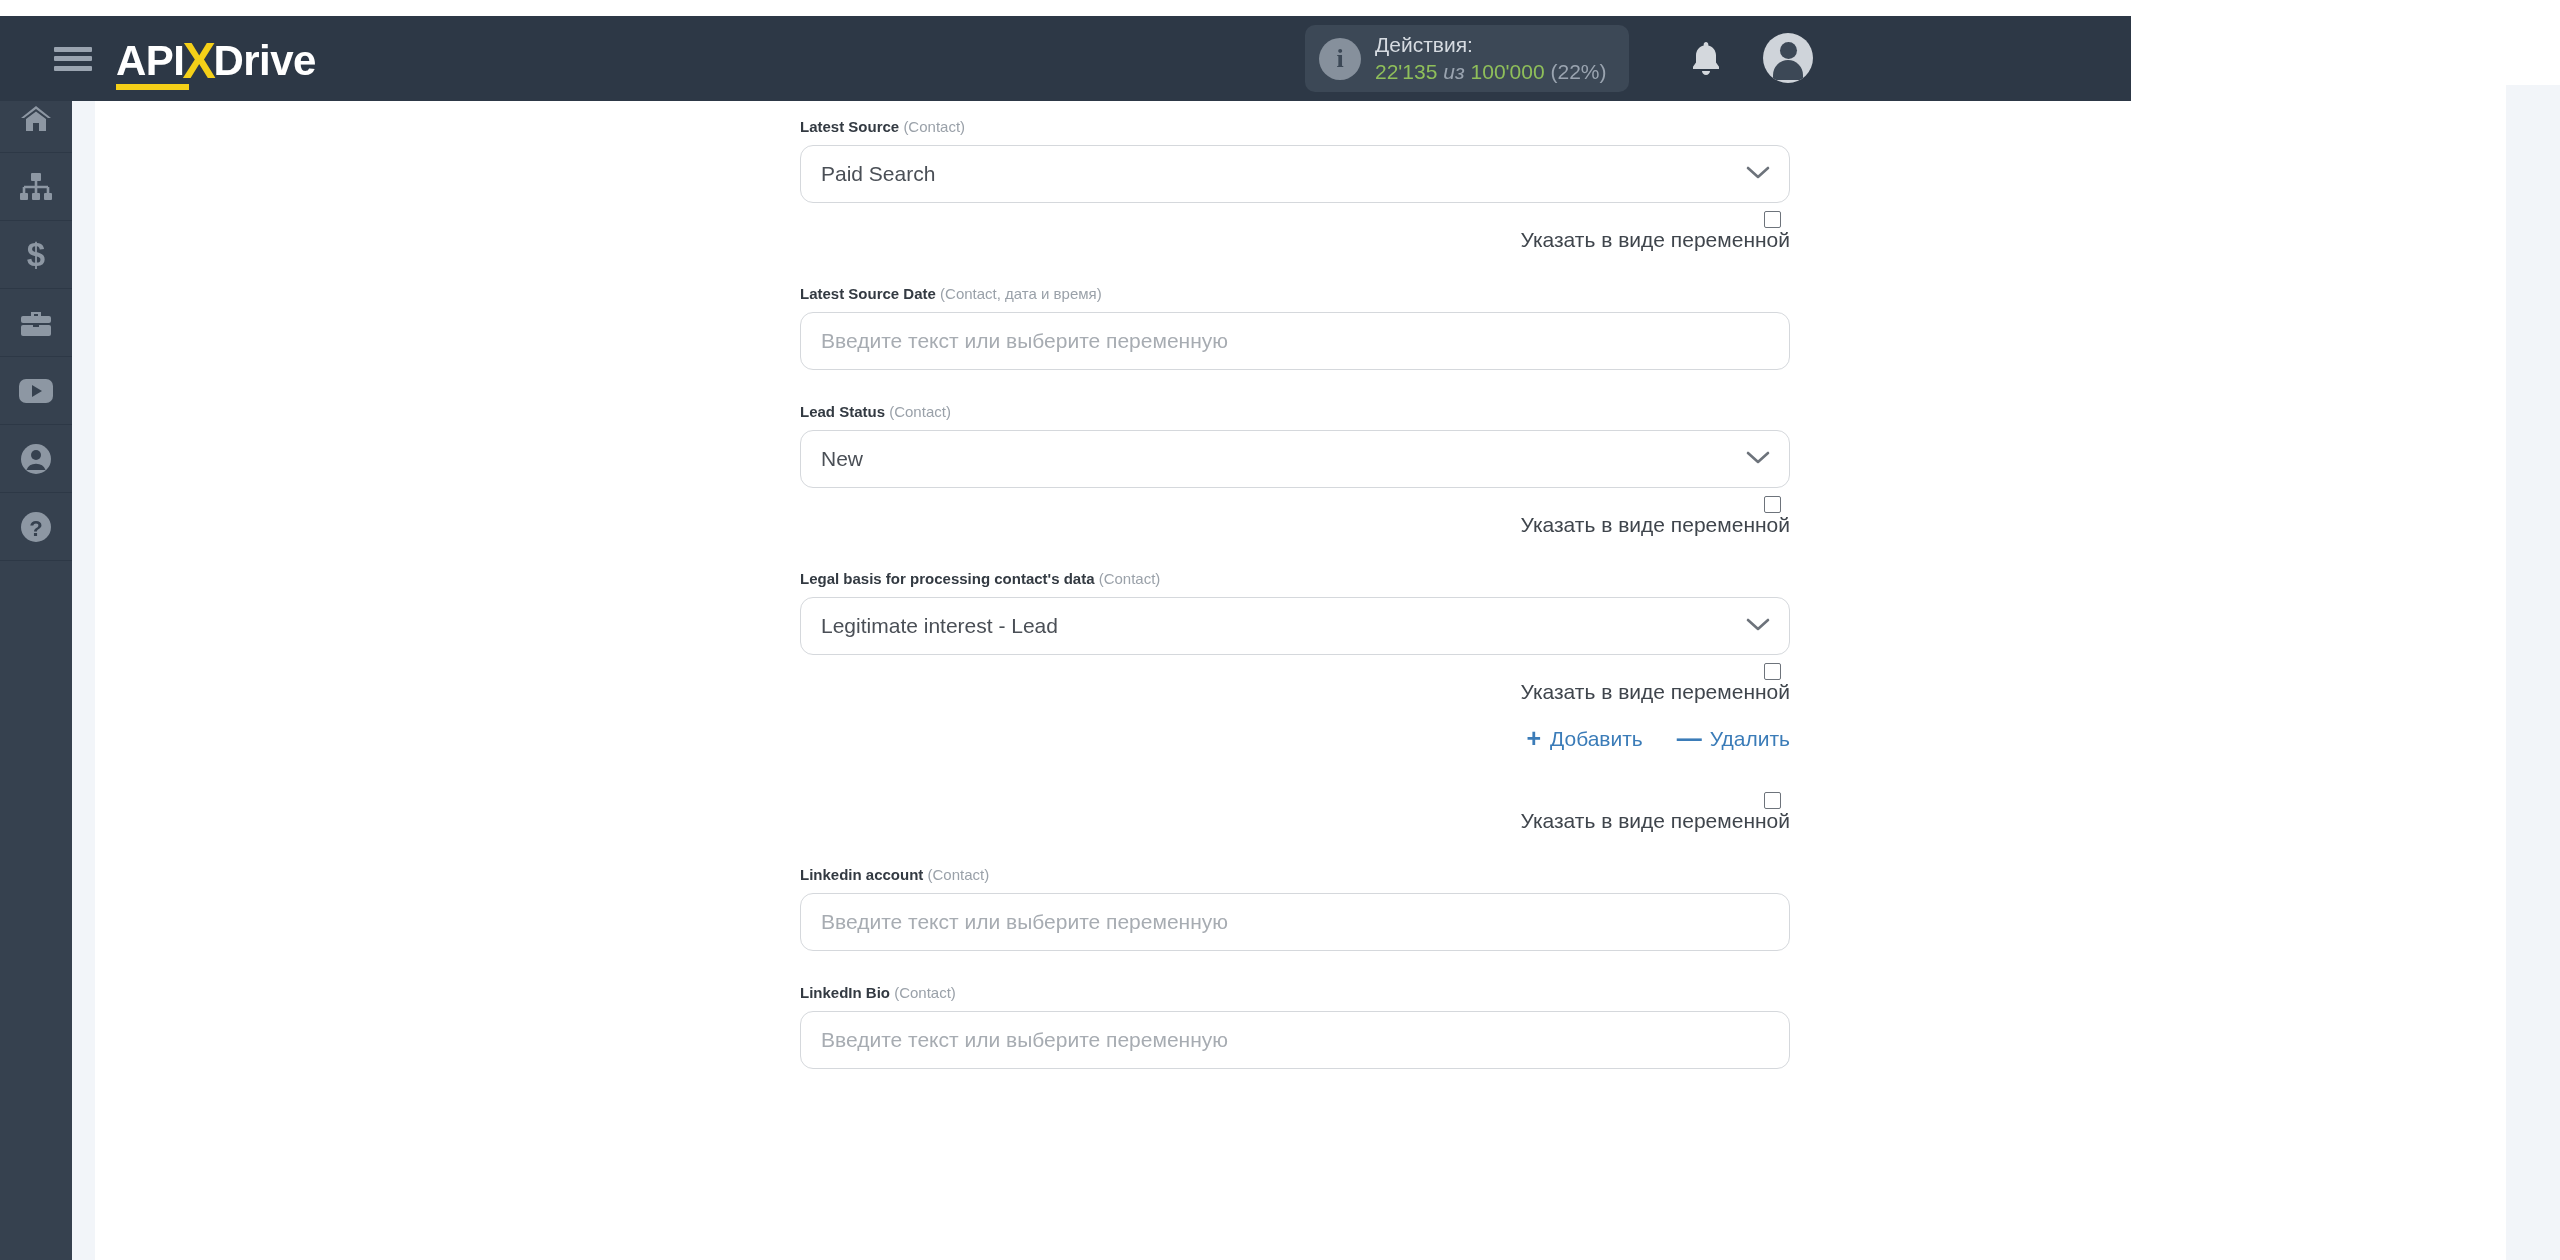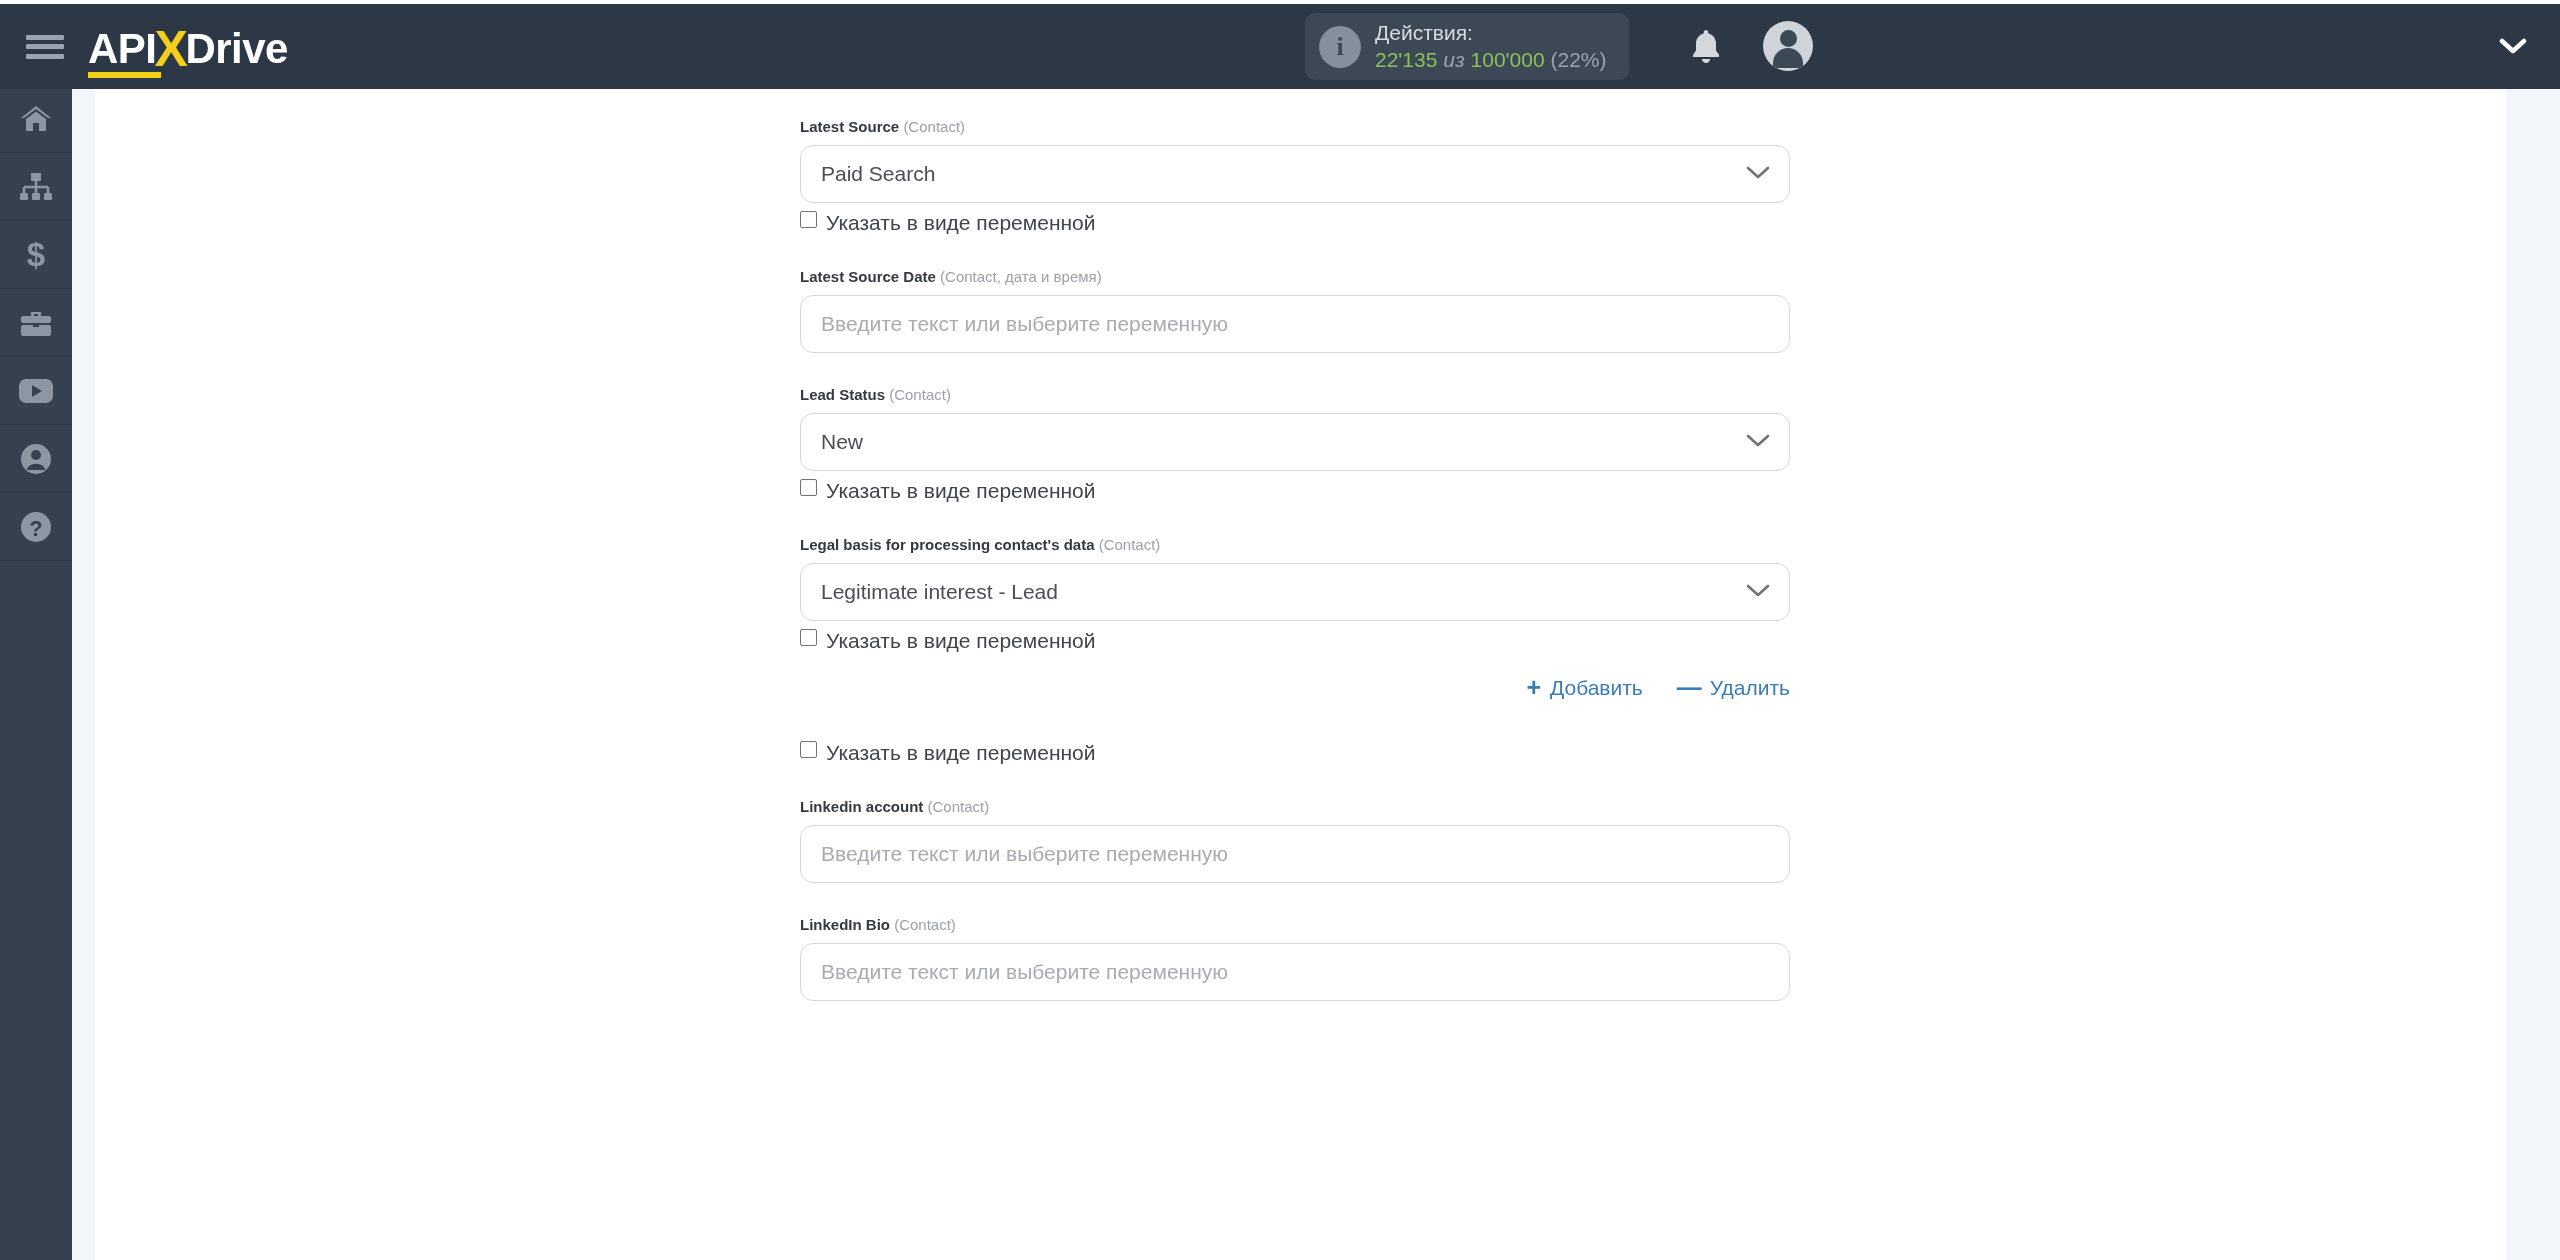--- a/index.html
+++ b/index.html
@@ -5,25 +5,26 @@
   * { box-sizing: border-box; margin: 0; padding: 0; }
   html, body {
     width: 2560px; height: 1260px;
     background: #ffffff;
     font-family: "Liberation Sans", sans-serif;
     overflow: hidden;
   }
 
   
   .header {
-    position: absolute; top: 4px; left: 0;
-    width: 2560px; height: 85px;
+    position: absolute; top: 16px; left: 0;
+    width: 2131px; height: 85px;
     background: #2d3846;
     display: flex; align-items: center;
     z-index: 20;
+    padding-left: 28px;
   }
   .hamburger {
     width: 46px; height: 34px;
     margin-left: 22px; margin-right: 20px;
     display: flex; flex-direction: column; justify-content: space-between;
     padding: 5px 4px;
     cursor: pointer;
   }
   .hamburger span {
     display: block; height: 5px; width: 100%;
@@ -151,22 +152,23 @@
     cursor: pointer;
   }
   .control.text-input { cursor: text; }
   .control .val { font-size: 21px; color: #4a4f56; }
   .control .ph { font-size: 21px; color: #a7acb2; }
   .control .caret {
     position: absolute; right: 18px; top: 50%; transform: translateY(-50%);
   }
 
   .varline {
-    display: flex; align-items: flex-start;
+    display: flex; align-items: flex-end;
     margin-top: 8px;
+    flex-direction: column;
   }
   .cbox {
     width: 17px; height: 17px;
     border: 1.6px solid #6d737b;
     border-radius: 2px;
     background: #ffffff;
     margin-right: 9px;
     cursor: pointer;
     flex-shrink: 0;
   }

